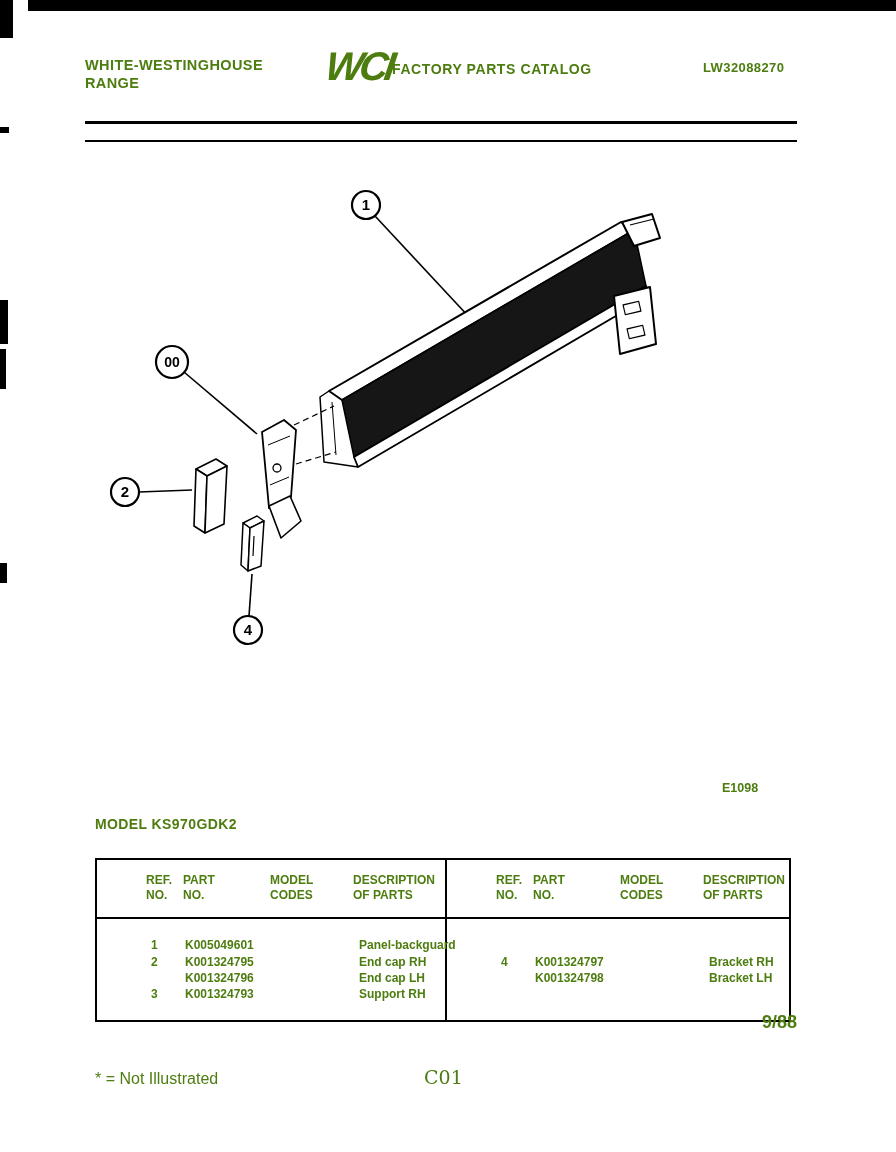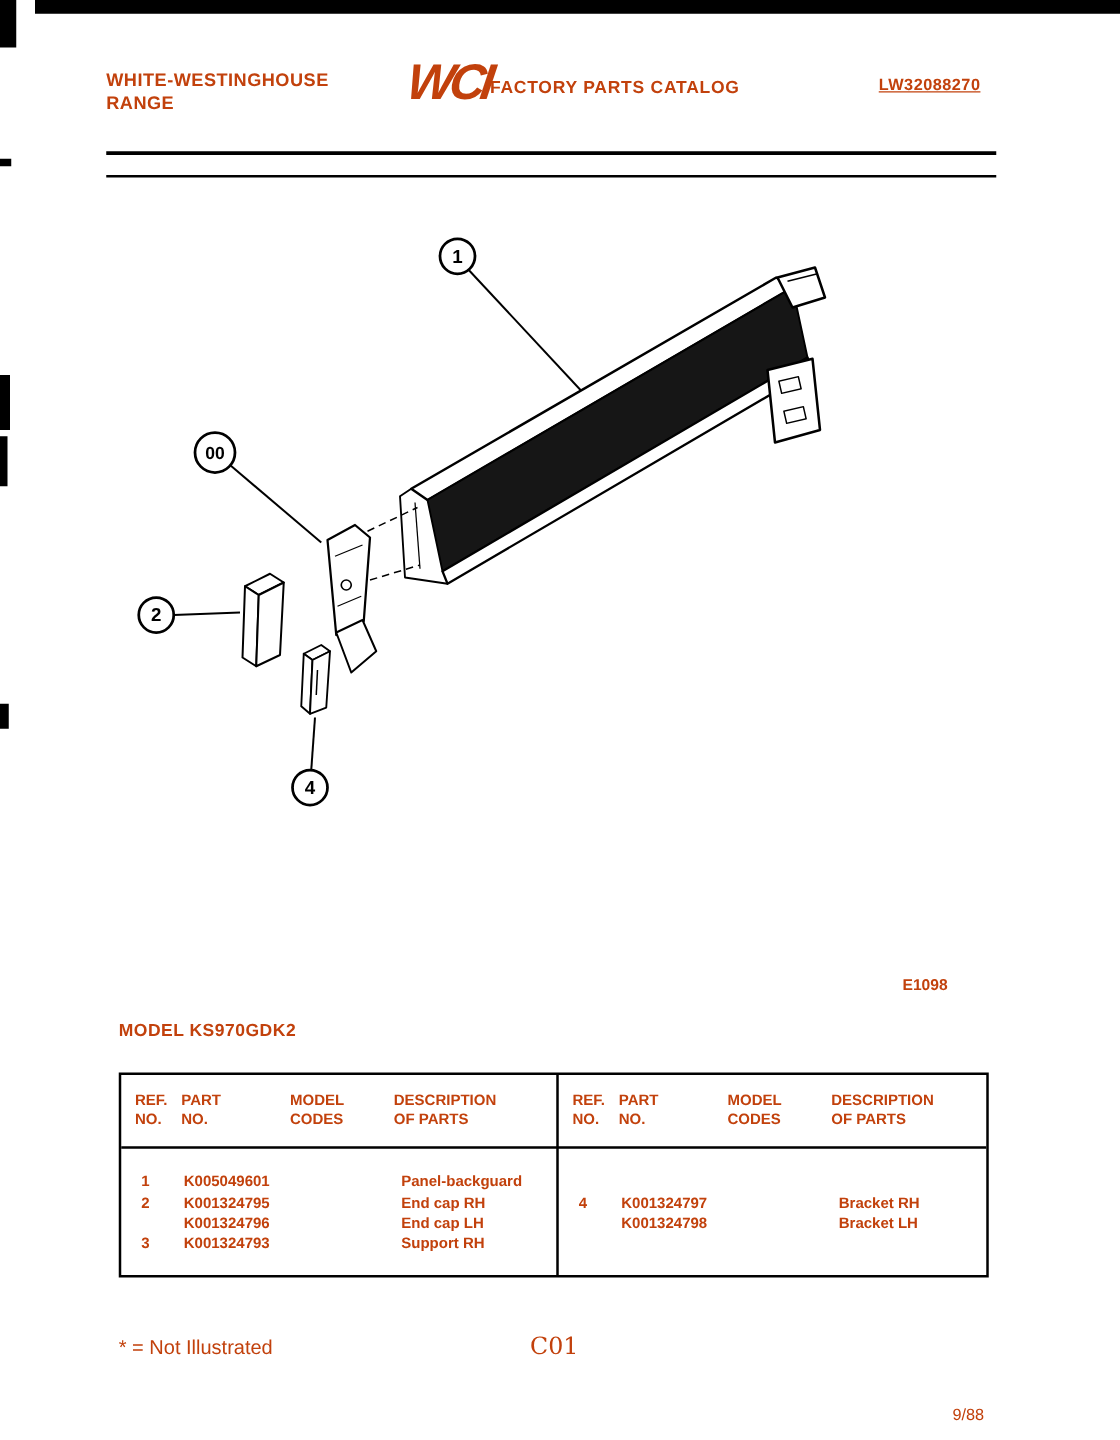--- a/index.html
+++ b/index.html
@@ -1,55 +1,55 @@
 <!DOCTYPE html>
 <html><head>
 <meta charset="utf-8">
 <title>Factory Parts Catalog</title>
 <style>
   * { margin:0; padding:0; box-sizing:border-box; }
   html,body { background:#fff; }
   .page {
     position:relative; width:896px; height:1152px; background:#fff;
-    font-family:"Liberation Sans", sans-serif; color:#c2410c; overflow:hidden;
+    font-family:"Liberation Sans", sans-serif; color:#4d7c0f; overflow:hidden;
   }
   .artifact { position:absolute; background:#000; }
 
   
   .brand { position:absolute; left:85px; top:56px; font-size:14.5px; font-weight:bold; letter-spacing:0.4px; line-height:18px; }
   .logo-wci { position:absolute; left:326px; top:44px; font-size:40px; font-weight:bold; font-style:italic; letter-spacing:-4px; transform:skewX(-8deg); }
   .catalog-title { position:absolute; left:392px; top:61px; font-size:14px; font-weight:bold; letter-spacing:0.6px; }
-  .doc-number { position:absolute; left:703px; top:60px; font-size:13px; font-weight:bold; letter-spacing:0.4px;text-decoration:underline; }
+  .doc-number { position:absolute; left:703px; top:60px; font-size:13px; font-weight:bold; letter-spacing:0.4px; }
   .rule-1 { position:absolute; left:85px; top:121px; width:712px; height:3px; background:#000; }
   .rule-2 { position:absolute; left:85px; top:140px; width:712px; height:2px; background:#000; }
 
   
   .diagram { position:absolute; left:0; top:150px; }
   .diagram text { font-family:"Liberation Sans", sans-serif; font-weight:bold; fill:#000; }
   .figure-code { position:absolute; left:722px; top:781px; font-size:12.5px; font-weight:bold;text-align:center; }
 
   
   .model-heading { position:absolute; left:95px; top:816px; font-size:14px; font-weight:bold; letter-spacing:0.4px; }
   .parts-table { position:absolute; left:95px; top:858px; width:696px; height:164px; border:2px solid #000; }
   .header-underline { position:absolute; left:0; top:57px; width:100%; height:2px; background:#000; }
   .table-divider { position:absolute; left:348px; top:0; width:2px; height:100%; background:#000; }
-  .half { position:absolute; top:0; height:100%; }
+  .half { position:absolute; top:0; height:100%;margin-left:38px; }
   .half.hleft { left:0; width:348px; }
   .half.hright { left:350px; width:342px; }
   .th { position:absolute; top:13px; font-size:12px; font-weight:bold; line-height:15px; }
   .th.c-ref { left:11px; } .th.c-part { left:48px; } .th.c-codes { left:135px; } .th.c-desc { left:218px; }
   .row { position:absolute; left:0; width:100%; height:16px; font-size:12px; font-weight:bold; }
   .r1 { top:78px; } .r2 { top:95px; } .r3 { top:111px; } .r4 { top:127px; }
   .cell { position:absolute; white-space:nowrap; }
   .c-ref { left:16px; } .c-part { left:50px; } .c-codes { left:135px; } .c-desc { left:224px; }
 
   
   .footer-note { position:absolute; left:95px; top:1070px; font-size:16px; font-weight:normal; }
   .footer-stamp { position:absolute; left:424px; top:1066px; font-size:19px; font-family:"DejaVu Serif", serif;text-align:center; }
-  .footer-date { position:absolute; left:762px; top:1124px; font-size:13px; font-weight:normal; }
+  .footer-date { position:absolute; left:762px; top:1012px; font-size:18px; font-weight:bold; }
 </style>
 </head>
 <body>
 
 <div class="page">
 
   <div class="artifact" style="left:28px; top:0; width:868px; height:11px;"></div>
   <div class="artifact" style="left:0; top:0; width:13px; height:38px;"></div>
   <div class="artifact" style="left:0; top:127px; width:9px; height:6px;"></div>
   <div class="artifact" style="left:0; top:300px; width:8px; height:44px;"></div>

